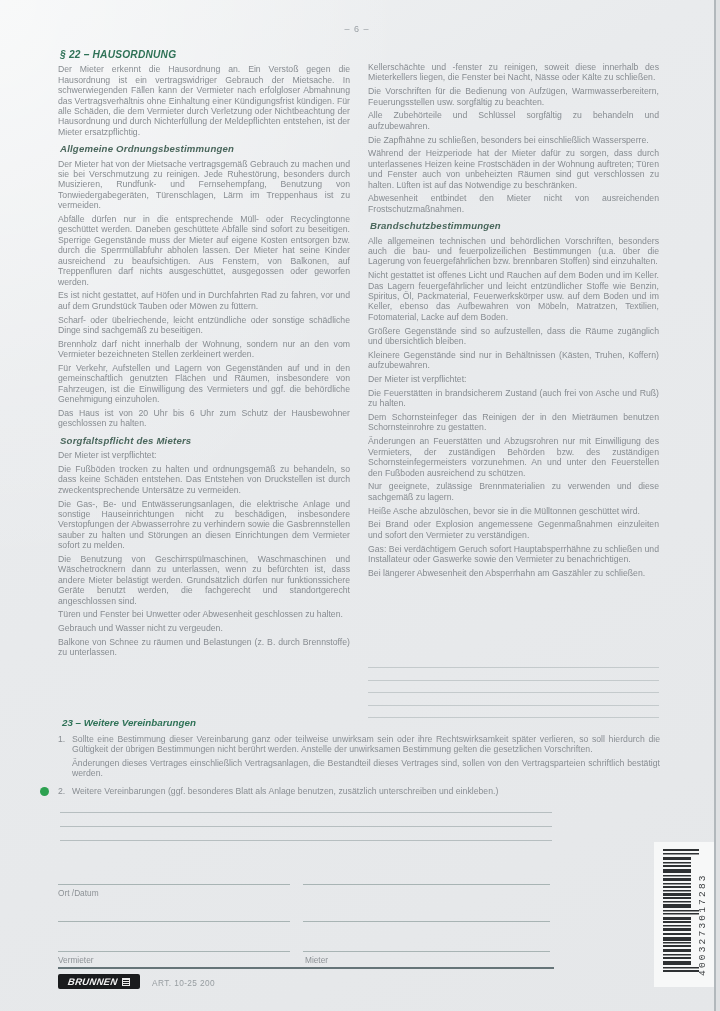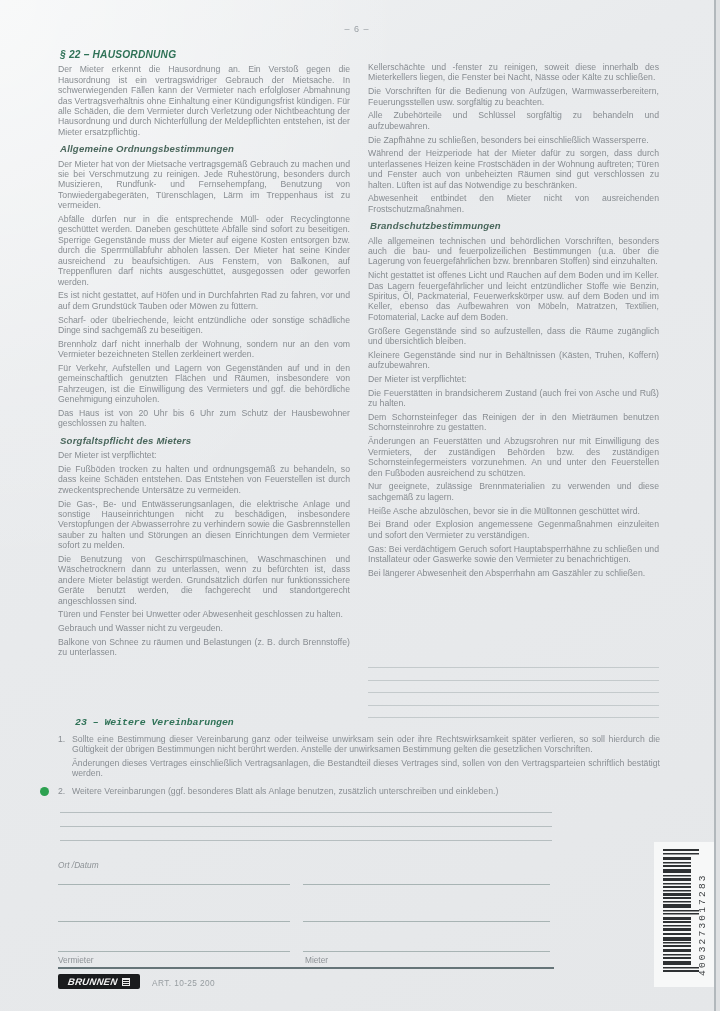--- a/index.html
+++ b/index.html
@@ -18,21 +18,21 @@
   .col p{margin:0 0 3.4px 0;}
   .sec-h{font-style:italic;font-weight:bold;margin:7px 0 4px 2px;letter-spacing:.2px;text-align:left;}
   .sec-h.main{color:#2f7257;font-size:10.2px;}
   .sec-h.sub{color:#4a675c;font-size:9.6px;}
   .sec-h.first{margin-top:0;}
   
   .notes{position:absolute;left:368px;top:667px;width:291px;}
   .notes .nline{height:1px;background:#c4cacc;margin-bottom:11.5px;}
   
   .agr{position:absolute;left:58px;top:718px;width:602px;font-size:8.7px;line-height:10.6px;color:#898e93;}
-  .agr-h{color:#2f7257;font-style:italic;font-weight:bold;font-size:9.8px;margin:0 0 5px 17px;font-family:Liberation Mono, monospace;}
+  .agr-h{color:#2f7257;font-style:italic;font-weight:bold;font-size:9.8px;margin:0 0 5px 4px;}
   .agr-item{display:flex;position:relative;margin-bottom:4px;}
   .agr-num{width:14px;flex:none;}
   .agr-body{flex:1;text-align:justify;}
   .agr-body p{margin:0 0 3px 0;}
   .dot{position:absolute;left:-18px;top:1px;width:9px;height:9px;border-radius:50%;background:#2da150;}
   
   .wline{position:absolute;height:1px;background:#b6bec0;}
   .sigline{position:absolute;height:1px;background:#a8b4b4;}
   .sig-label{position:absolute;font-size:8.3px;color:#8d9296;}
   .rule{position:absolute;left:58px;top:967px;width:496px;height:2px;background:#657478;}
@@ -69,21 +69,21 @@
     <p>Der Mieter hat von der Mietsache vertragsgemäß Gebrauch zu machen und sie bei Verschmutzung zu reinigen. Jede Ruhestörung, besonders durch Musizieren, Rundfunk- und Fernsehempfang, Benutzung von Tonwiedergabegeräten, Türenschlagen, Lärm im Treppenhaus ist zu vermeiden.</p>
     <p>Abfälle dürfen nur in die entsprechende Müll- oder Recyclingtonne geschüttet werden. Daneben geschüttete Abfälle sind sofort zu beseitigen. Sperrige Gegenstände muss der Mieter auf eigene Kosten entsorgen bzw. durch die Sperrmüllabfuhr abholen lassen. Der Mieter hat seine Kinder ausreichend zu beaufsichtigen. Aus Fenstern, von Balkonen, auf Treppenfluren darf nichts ausgeschüttet, ausgegossen oder geworfen werden.</p>
     <p>Es ist nicht gestattet, auf Höfen und in Durchfahrten Rad zu fahren, vor und auf dem Grundstück Tauben oder Möwen zu füttern.</p>
     <p>Scharf- oder übelriechende, leicht entzündliche oder sonstige schädliche Dinge sind sachgemäß zu beseitigen.</p>
     <p>Brennholz darf nicht innerhalb der Wohnung, sondern nur an den vom Vermieter bezeichneten Stellen zerkleinert werden.</p>
     <p>Für Verkehr, Aufstellen und Lagern von Gegenständen auf und in den gemeinschaftlich genutzten Flächen und Räumen, insbesondere von Fahrzeugen, ist die Einwilligung des Vermieters und ggf. die behördliche Genehmigung einzuholen.</p>
     <p>Das Haus ist von 20 Uhr bis 6 Uhr zum Schutz der Hausbewohner geschlossen zu halten.</p>
 
     <div class="sec-h sub">Sorgfaltspflicht des Mieters</div>
     <p>Der Mieter ist verpflichtet:</p>
-    <p>Die Fußböden trocken zu halten und ordnungsgemäß zu behandeln, so dass keine Schäden entstehen. Das Entstehen von Feuerstellen ist durch zweckentsprechende Untersätze zu vermeiden.</p>
+    <p>Die Fußböden trocken zu halten und ordnungsgemäß zu behandeln, so dass keine Schäden entstehen. Das Entstehen von Druckstellen ist durch zweckentsprechende Untersätze zu vermeiden.</p>
     <p>Die Gas-, Be- und Entwässerungsanlagen, die elektrische Anlage und sonstige Hauseinrichtungen nicht zu beschädigen, insbesondere Verstopfungen der Abwasserrohre zu verhindern sowie die Gasbrennstellen sauber zu halten und Störungen an diesen Einrichtungen dem Vermieter sofort zu melden.</p>
     <p>Die Benutzung von Geschirrspülmaschinen, Waschmaschinen und Wäschetrocknern dann zu unterlassen, wenn zu befürchten ist, dass andere Mieter belästigt werden. Grundsätzlich dürfen nur funktionssichere Geräte benutzt werden, die fachgerecht und standortgerecht angeschlossen sind.</p>
     <p>Türen und Fenster bei Unwetter oder Abwesenheit geschlossen zu halten.</p>
     <p>Gebrauch und Wasser nicht zu vergeuden.</p>
     <p>Balkone von Schnee zu räumen und Belastungen (z. B. durch Brennstoffe) zu unterlassen.</p>
   </div>
 
   <div class="col col-right">
     <p>Kellerschächte und -fenster zu reinigen, soweit diese innerhalb des Mieterkellers liegen, die Fenster bei Nacht, Nässe oder Kälte zu schließen.</p>
     <p>Die Vorschriften für die Bedienung von Aufzügen, Warmwasserbereitern, Feuerungsstellen usw. sorgfältig zu beachten.</p>
@@ -133,21 +133,21 @@
       </div>
     </div>
   </div>
 
   <div class="wline" style="left:60px;top:812px;width:492px;"></div>
   <div class="wline" style="left:60px;top:826px;width:492px;"></div>
   <div class="wline" style="left:60px;top:840px;width:492px;"></div>
 
   <div class="sigline" style="left:58px;top:884px;width:232px;"></div>
   <div class="sigline" style="left:303px;top:884px;width:247px;"></div>
-  <div class="sig-label" style="left:58px;top:860px;font-style:italic;">Ort /Datum</div>
+  <div class="sig-label" style="left:58px;top:888px;">Ort /Datum</div>
 
   <div class="sigline" style="left:58px;top:921px;width:232px;"></div>
   <div class="sigline" style="left:303px;top:921px;width:247px;"></div>
 
   <div class="sigline" style="left:58px;top:951px;width:232px;"></div>
   <div class="sigline" style="left:303px;top:951px;width:247px;"></div>
   <div class="sig-label" style="left:58px;top:955px;">Vermieter</div>
   <div class="sig-label" style="left:305px;top:955px;">Mieter</div>
 
   <div class="rule"></div>

